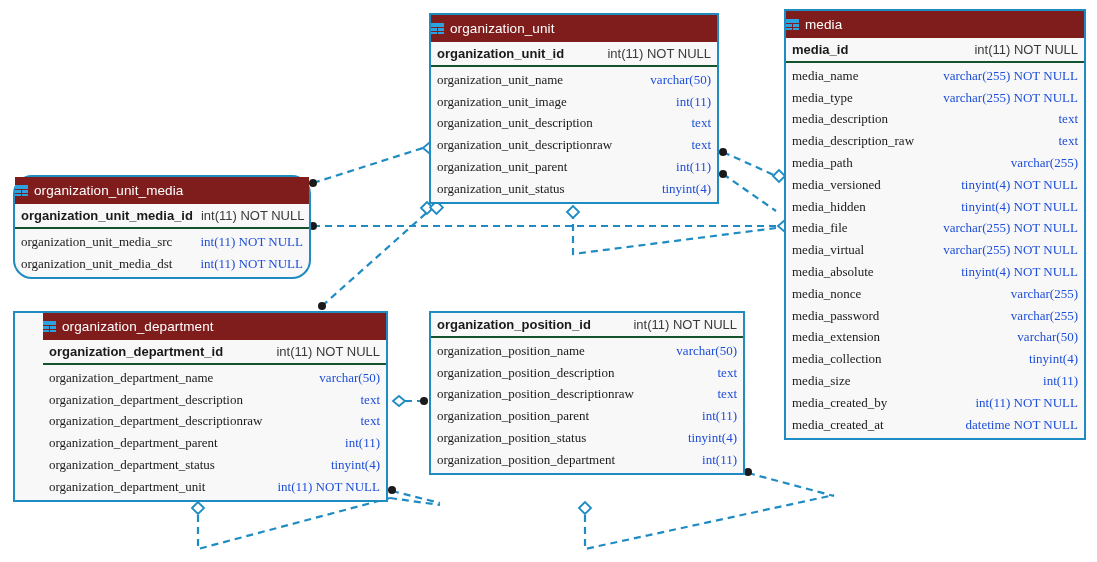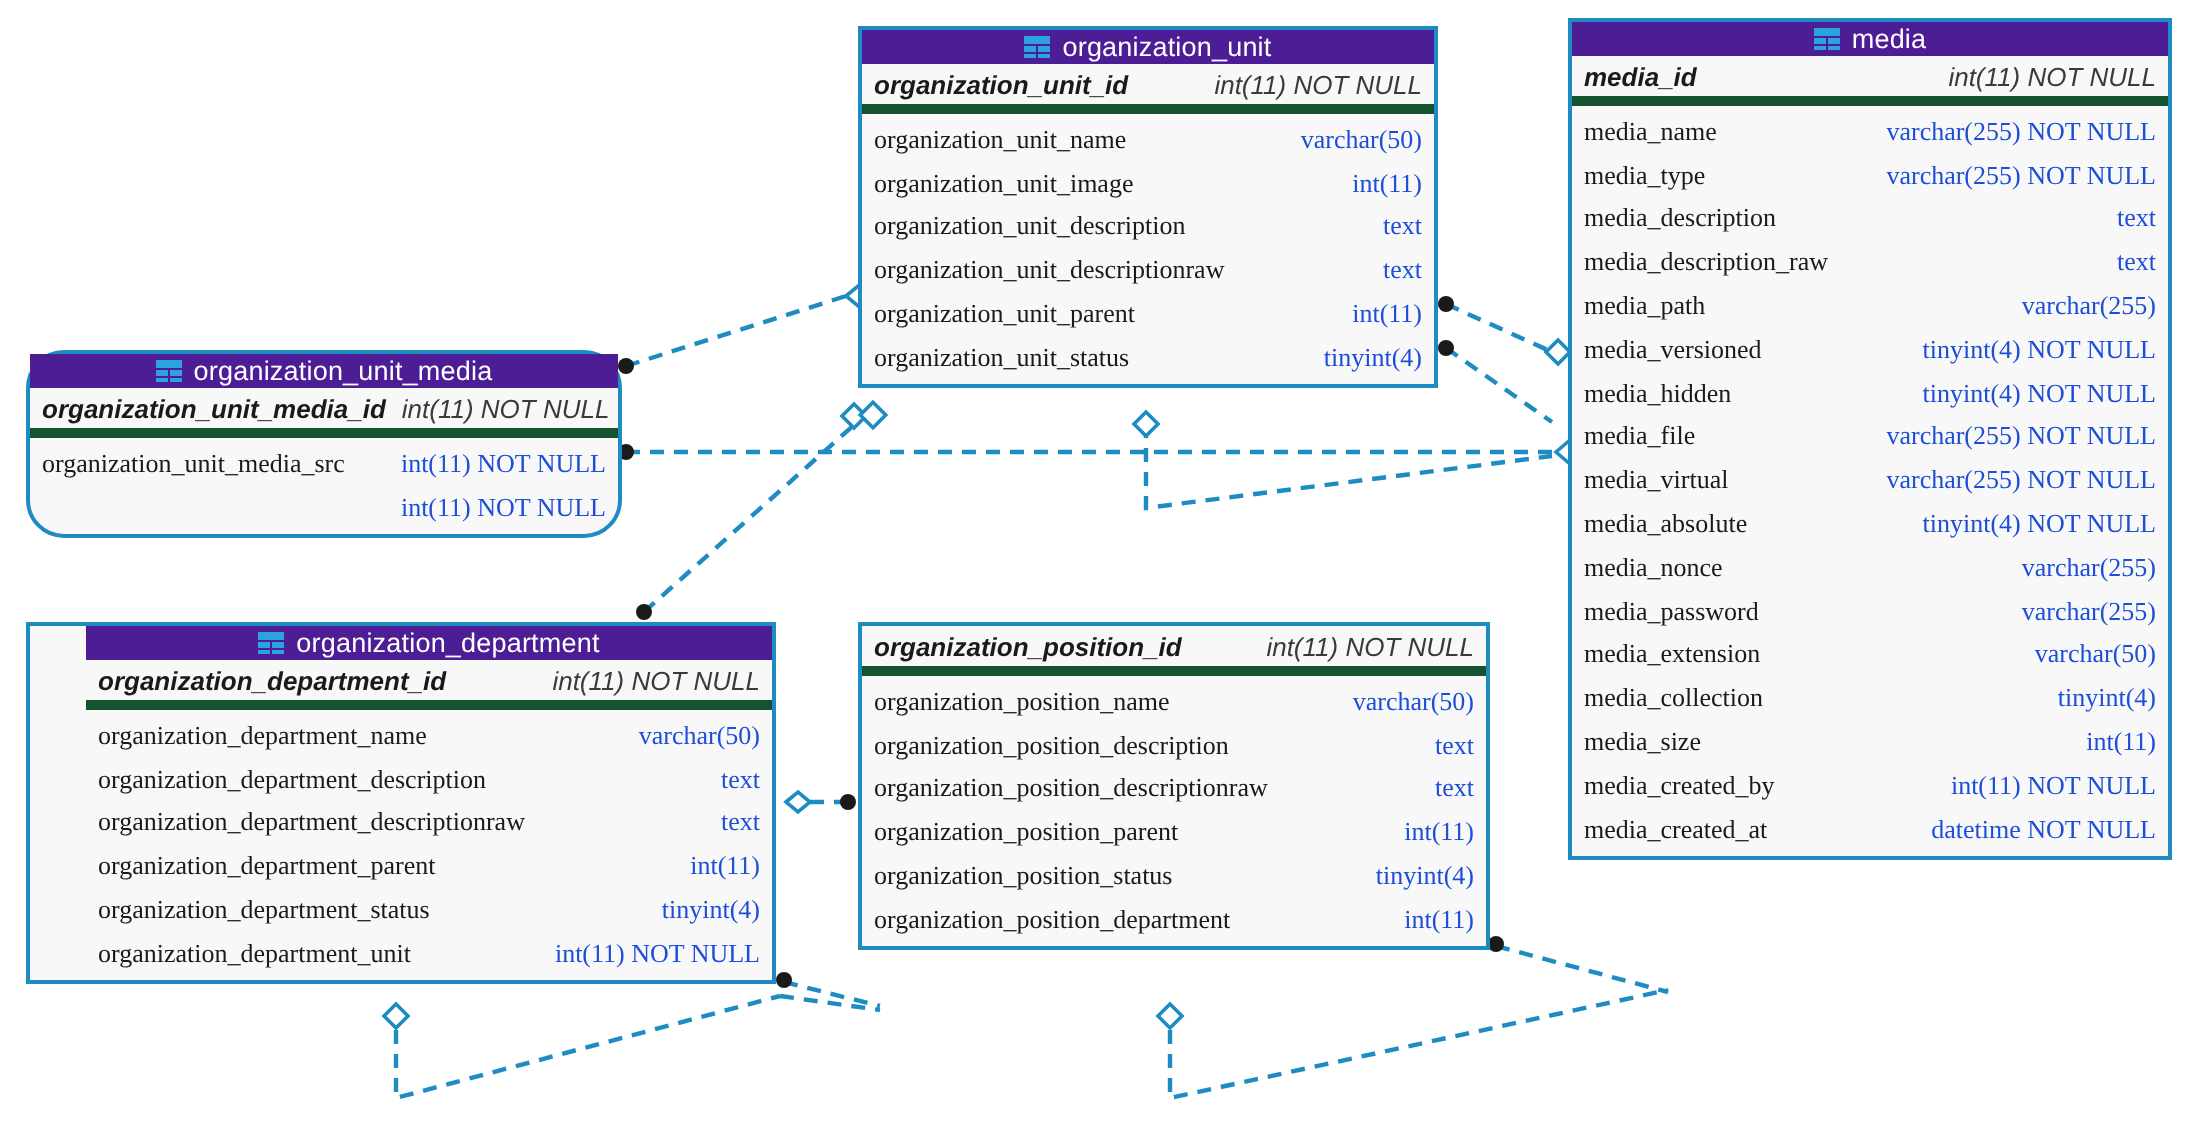--- a/index.html
+++ b/index.html
@@ -14,26 +14,26 @@
   #links{position:absolute;left:0;top:0;width:1097px;height:562px;pointer-events:none;}
 
   .entity{
     position:absolute;
     border:2px solid #1e8bc3;
     background:#f9f8f9;
     box-sizing:border-box;
     box-shadow:0 0 0 0 rgba(0,0,0,0);
   }
   .ent-header{
-    background:#4c1d95;
+    background:#7f1d1d;
     color:#ffffff;
-    height:17px;
+    height:27px;
     display:flex;
     align-items:center;
-    justify-content:center;
+    justify-content:flex-start;
     gap:6px;
     font-size:13.5px;
     letter-spacing:0.1px;
   }
   .tbl-icon{
     width:13px;height:11px;
     display:inline-block;
     position:relative;
     flex:0 0 auto;
   }
@@ -44,24 +44,23 @@
   .tbl-icon i.c3{left:0;top:8.5px;width:6px;height:2.5px;}
   .tbl-icon i.c4{left:7px;top:8.5px;width:6px;height:2.5px;}
 
   .ent-pk{
     display:flex;align-items:center;
     height:25px;
     padding:0 6px;
     font-weight:bold;
     font-size:13px;
     color:#1a1a1a;
-    border-bottom:5px solid #14532d;
+    border-bottom:2px solid #14532d;
     background:#f9f8f9;
     box-sizing:border-box;
-    font-style:italic;
   }
   .ent-pk .fname{flex:0 0 auto;white-space:nowrap;}
   .ent-pk .ftype{margin-left:auto;padding-left:8px;font-weight:normal;color:#3a3a3a;white-space:nowrap;}
   .ent-rows{padding:2px 0 2px 0;font-family:Liberation Serif, serif;}
   .ent-row{
     display:flex;align-items:center;
     height:21.8px;
     padding:0 6px;
     font-size:13px;
     color:#1a1a1a;
@@ -260,20 +259,21 @@
       <div class="ent-pk">
         <span class="fname">organization_unit_media_id</span>
         <span class="ftype">int(11) NOT NULL</span>
       </div>
       <div class="ent-rows">
         <div class="ent-row">
           <span class="fname">organization_unit_media_src</span>
           <span class="ftype">int(11) NOT NULL</span>
         </div>
         <div class="ent-row">
+          <span class="fname">organization_unit_media_dst</span>
           <span class="ftype">int(11) NOT NULL</span>
         </div>
       </div>
     </div>
     <div class="entity" style="left: 13px; top: 311px; width: 375px; padding-left: 28px;">
       <div class="ent-header">
         <span class="tbl-icon">
           <i class="hd"></i>
           <i class="c1"></i>
           <i class="c2"></i>

